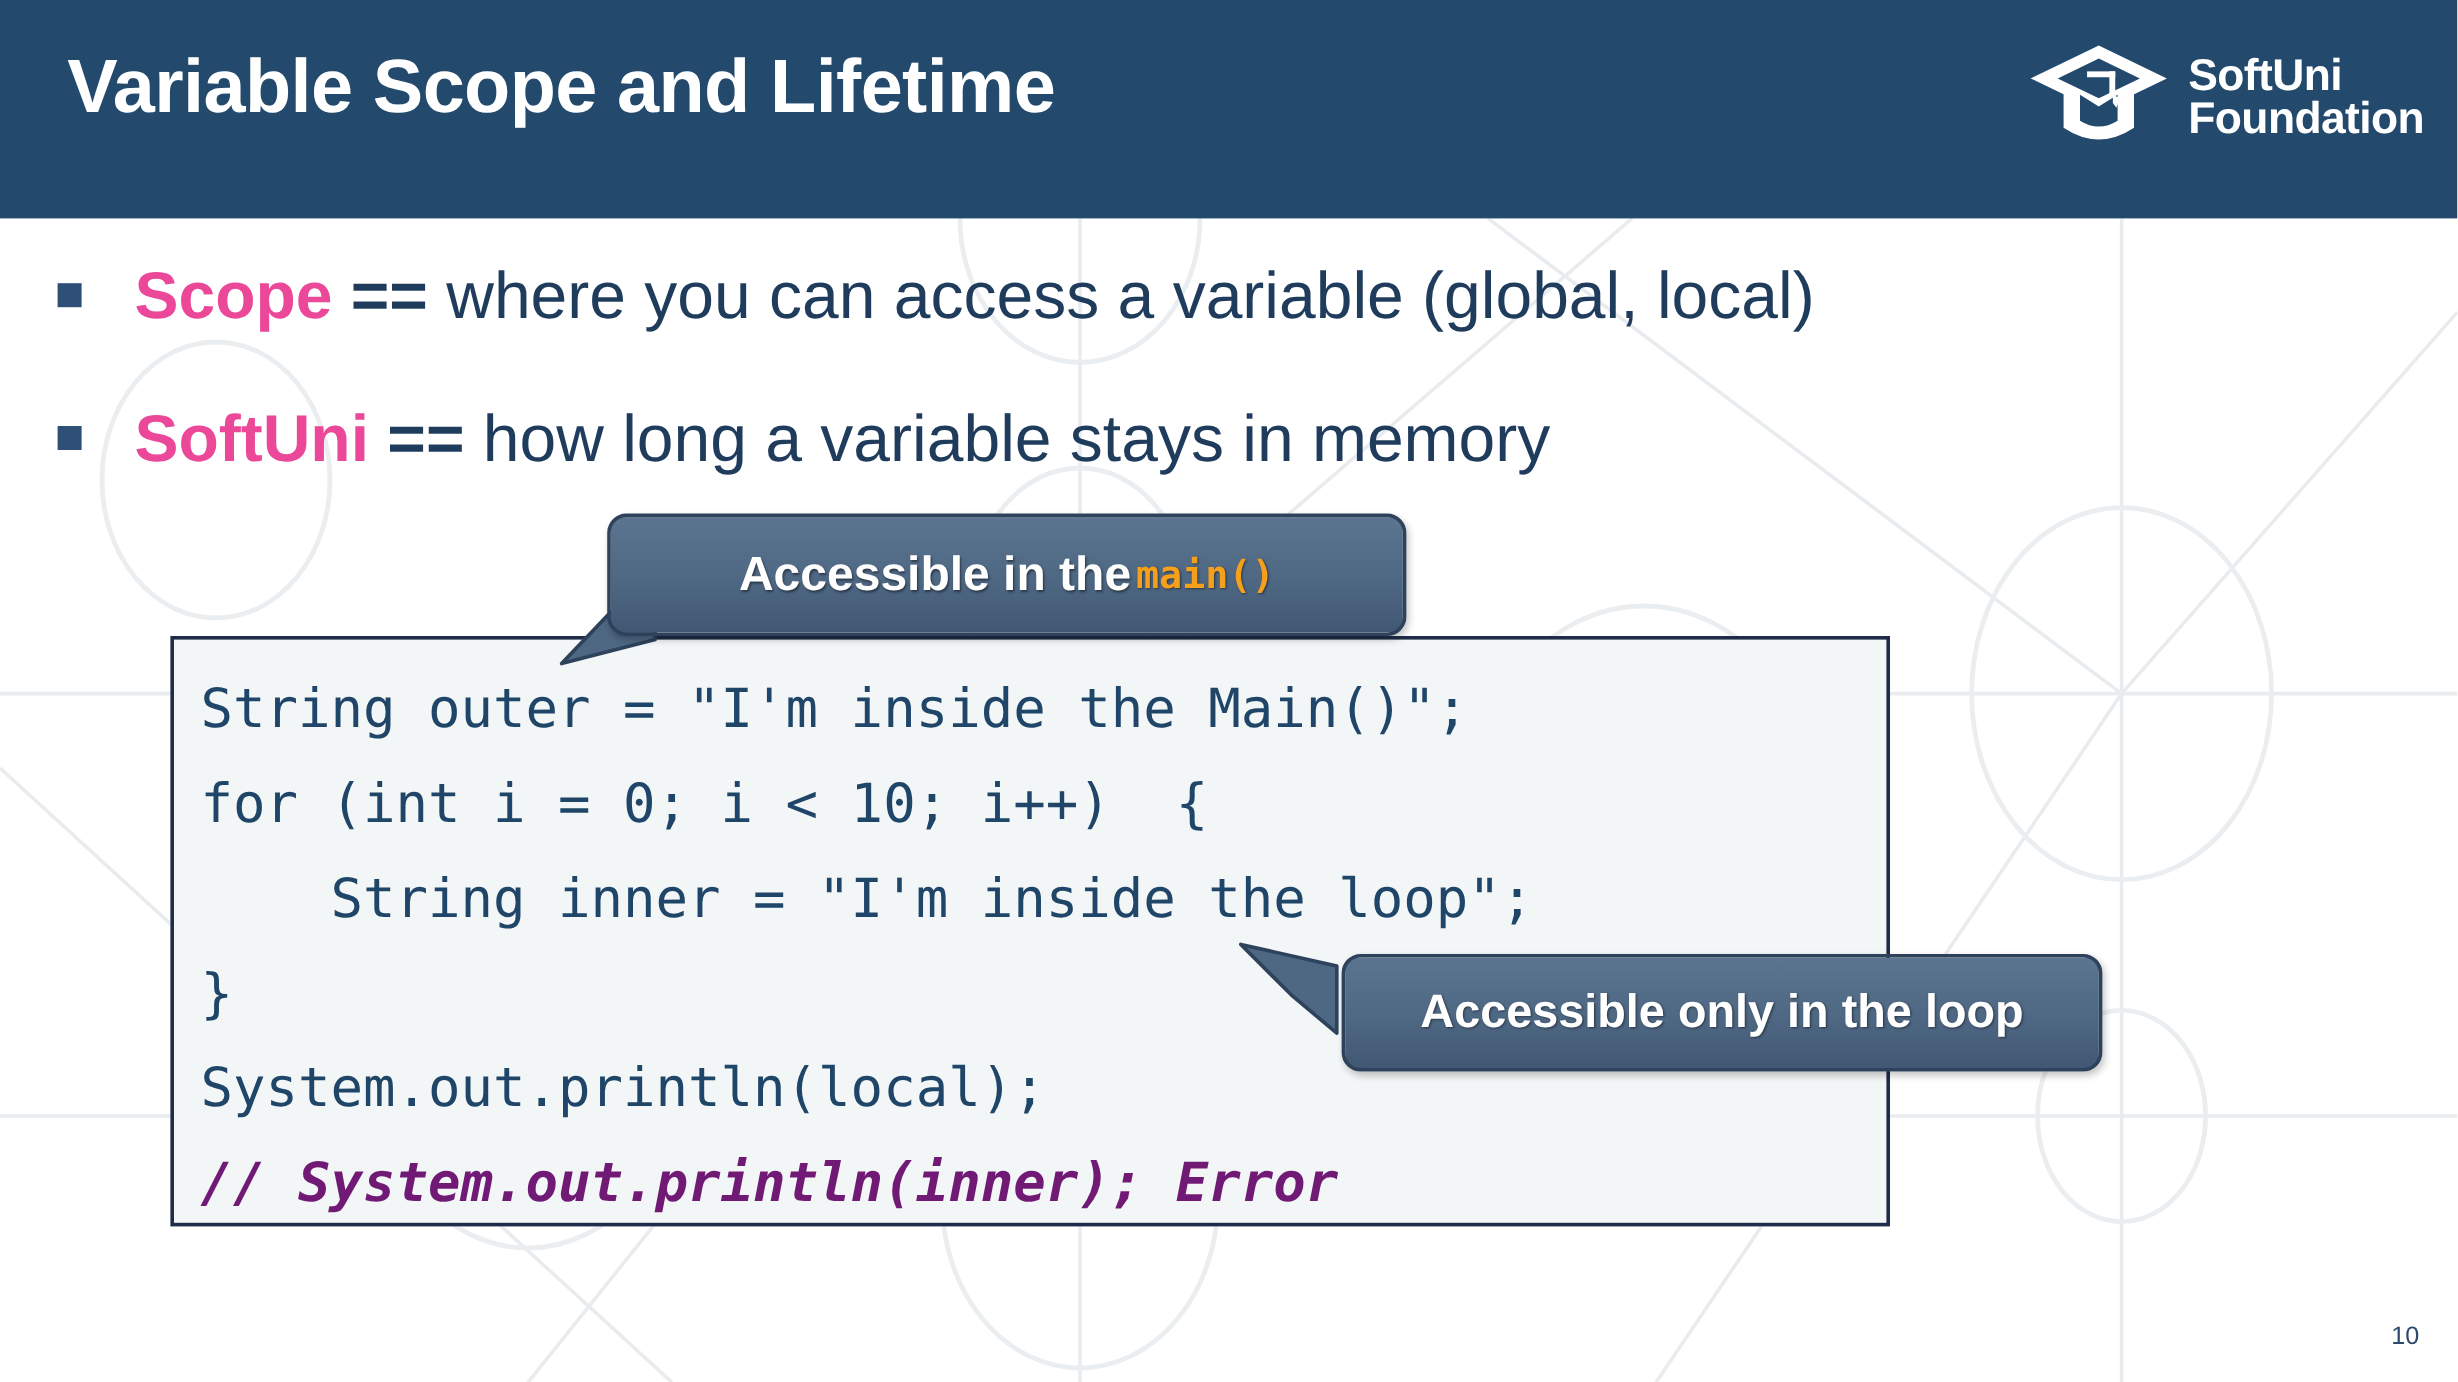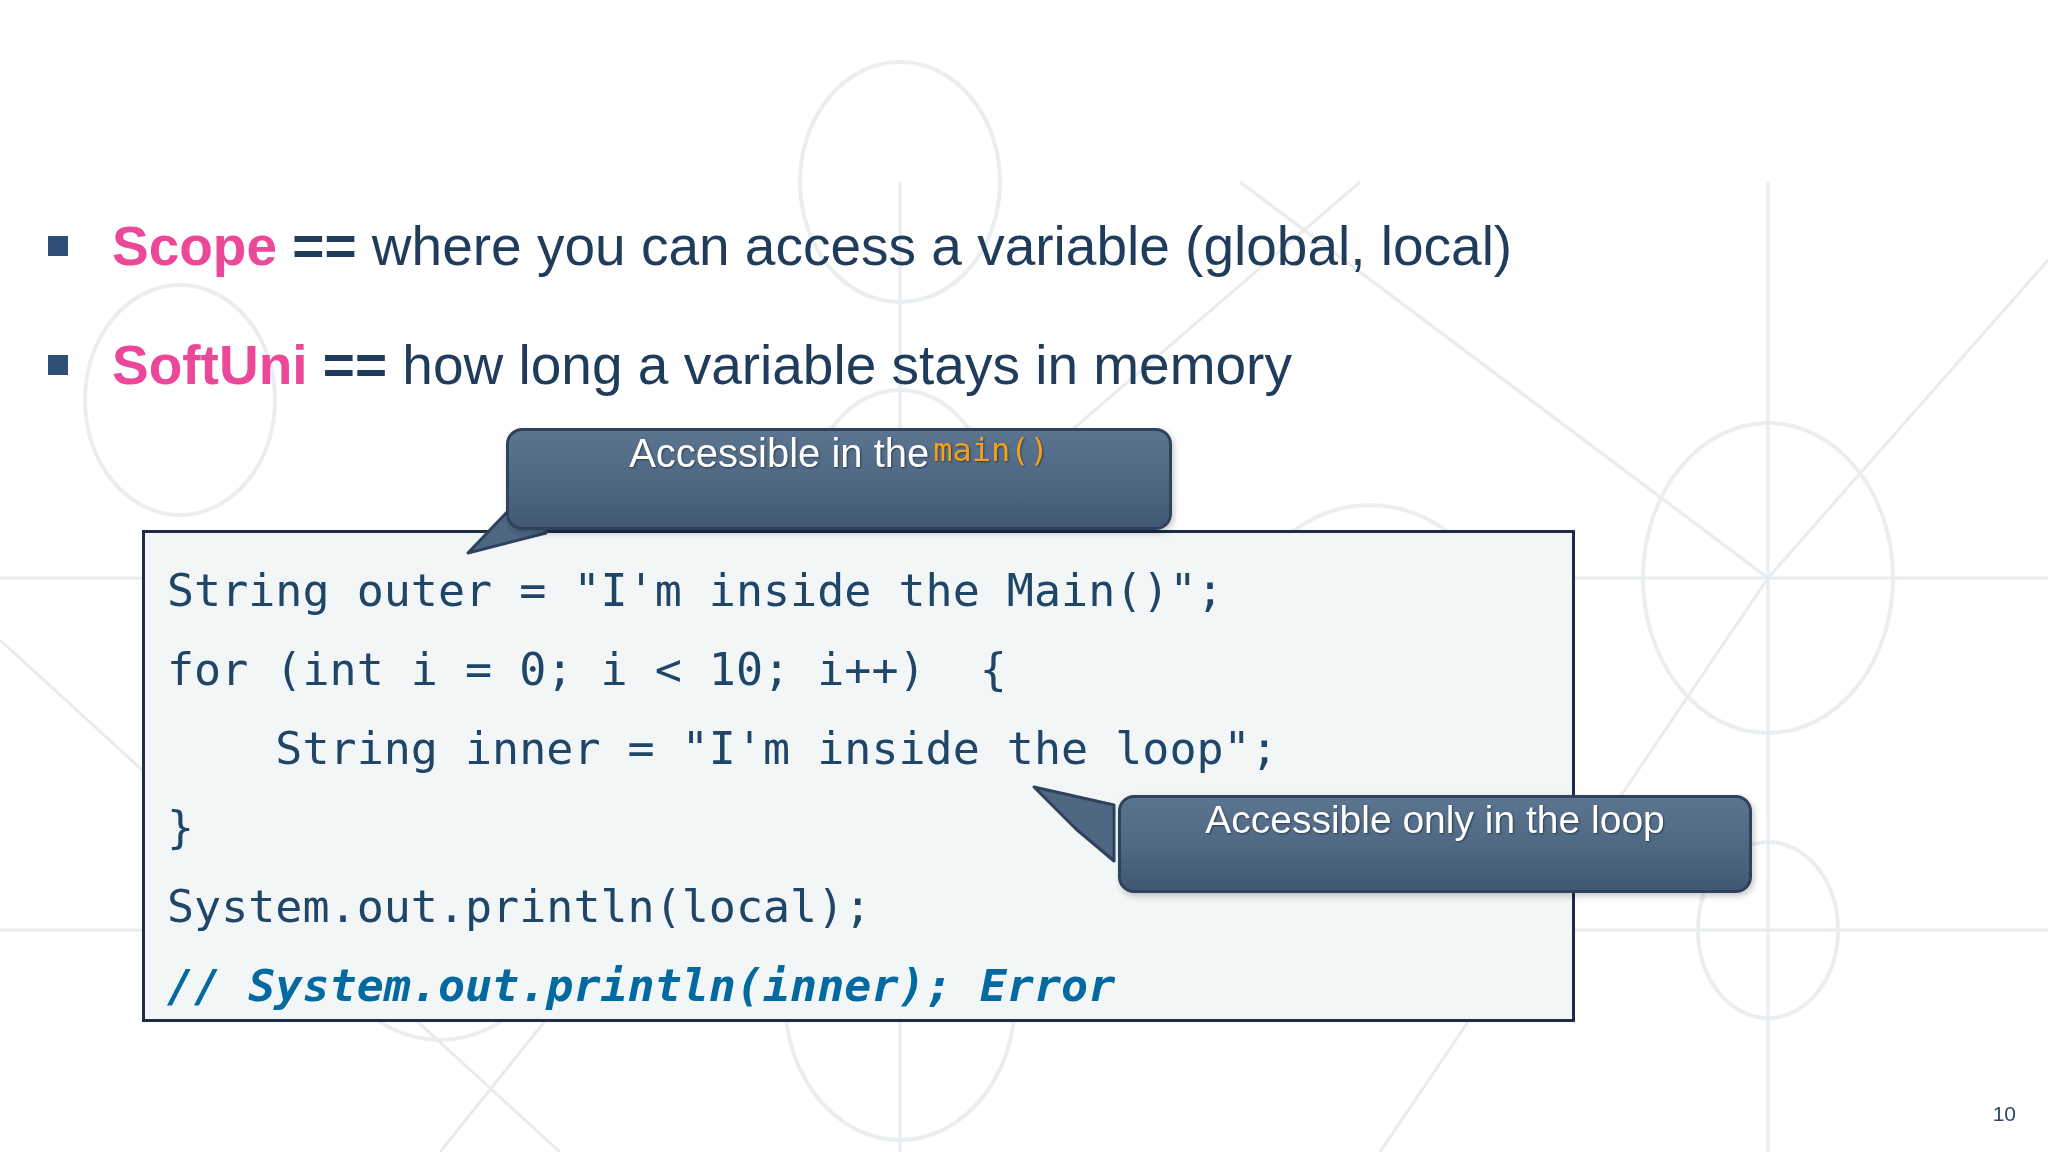--- a/index.html
+++ b/index.html
@@ -115,35 +115,36 @@
     z-index: 3;
     padding: 18px 0 0 22px;
     font-family: "DejaVu Sans Mono", "Liberation Mono", monospace;
     font-size: 45px;
     line-height: 79px;
     color: #1f4568;
     white-space: pre;
     overflow: hidden;
   }
   #code-block .comment {
-    color: #0369a1;
+    color: #701a75;
     font-style: italic;
     font-weight: bold;
   }
 
   
   .callout {
     position: absolute;
     z-index: 5;
     background: linear-gradient(180deg, #5b7490 0%, #4e6783 55%, #415874 100%);
     border: 3px solid #2e425c;
     border-radius: 16px;
     color: #ffffff;
-    font-weight: normal;
+    font-weight: bold;
     display: flex;
+    align-items: center;
     justify-content: center;
     box-shadow: 2px 3px 6px rgba(0,0,0,0.22);
     text-shadow: 1px 1px 2px rgba(0,0,0,0.45);
     white-space: nowrap;
   }
   #callout-main {
     left: 506px;
     top: 428px;
     width: 660px;
     height: 96px;
@@ -207,20 +208,39 @@
       <ellipse cx="900" cy="500" rx="90" ry="110"></ellipse>
       <ellipse cx="900" cy="1000" rx="115" ry="140"></ellipse>
       <ellipse cx="1768" cy="578" rx="125" ry="155"></ellipse>
       <ellipse cx="1768" cy="930" rx="70" ry="88"></ellipse>
       <ellipse cx="440" cy="880" rx="130" ry="160"></ellipse>
       <ellipse cx="1370" cy="690" rx="150" ry="185"></ellipse>
       <ellipse cx="180" cy="400" rx="95" ry="115"></ellipse>
     </g>
   </svg>
 
+  <div id="header-bar">
+    <div id="slide-title">Variable Scope and Lifetime</div>
+
+    <div id="logo">
+      <svg id="logo-mark" viewBox="0 0 120 92">
+        <polygon points="60,2 118,30 60,58 2,30" fill="#ffffff"></polygon>
+        <polygon points="60,13 95,30 60,47 25,30" fill="#234a6d"></polygon>
+        <path d="M30 36 L30 72 Q60 92 90 72 L90 36 L60 52 Z" fill="#ffffff"></path>
+        <path d="M44 44 L44 66 Q60 76 76 66 L76 44 L60 54 Z" fill="#234a6d"></path>
+        <rect x="50" y="24" width="24" height="5" fill="#ffffff"></rect>
+        <rect x="69" y="24" width="5" height="22" fill="#ffffff"></rect>
+        <path d="M72 44 l6 3 l-3 8 l-3 -4 z" fill="#ffffff"></path>
+      </svg>
+      <div id="logo-text">
+        <span>SoftUni</span>
+        <span class="l2">Foundation</span>
+      </div>
+    </div>
+  </div>
 
   <div class="bullet-row" id="bullet-0">
     <span class="bullet-square"></span>
     <span class="bullet-text"><span class="kw">Scope</span> <span class="eq">==</span><span> where you can access a variable (global, local)</span></span>
   </div>
 
   <div class="bullet-row" id="bullet-1">
     <span class="bullet-square"></span>
     <span class="bullet-text"><span class="kw">SoftUni</span> <span class="eq">==</span><span> how long a variable stays in memory</span></span>
   </div>

